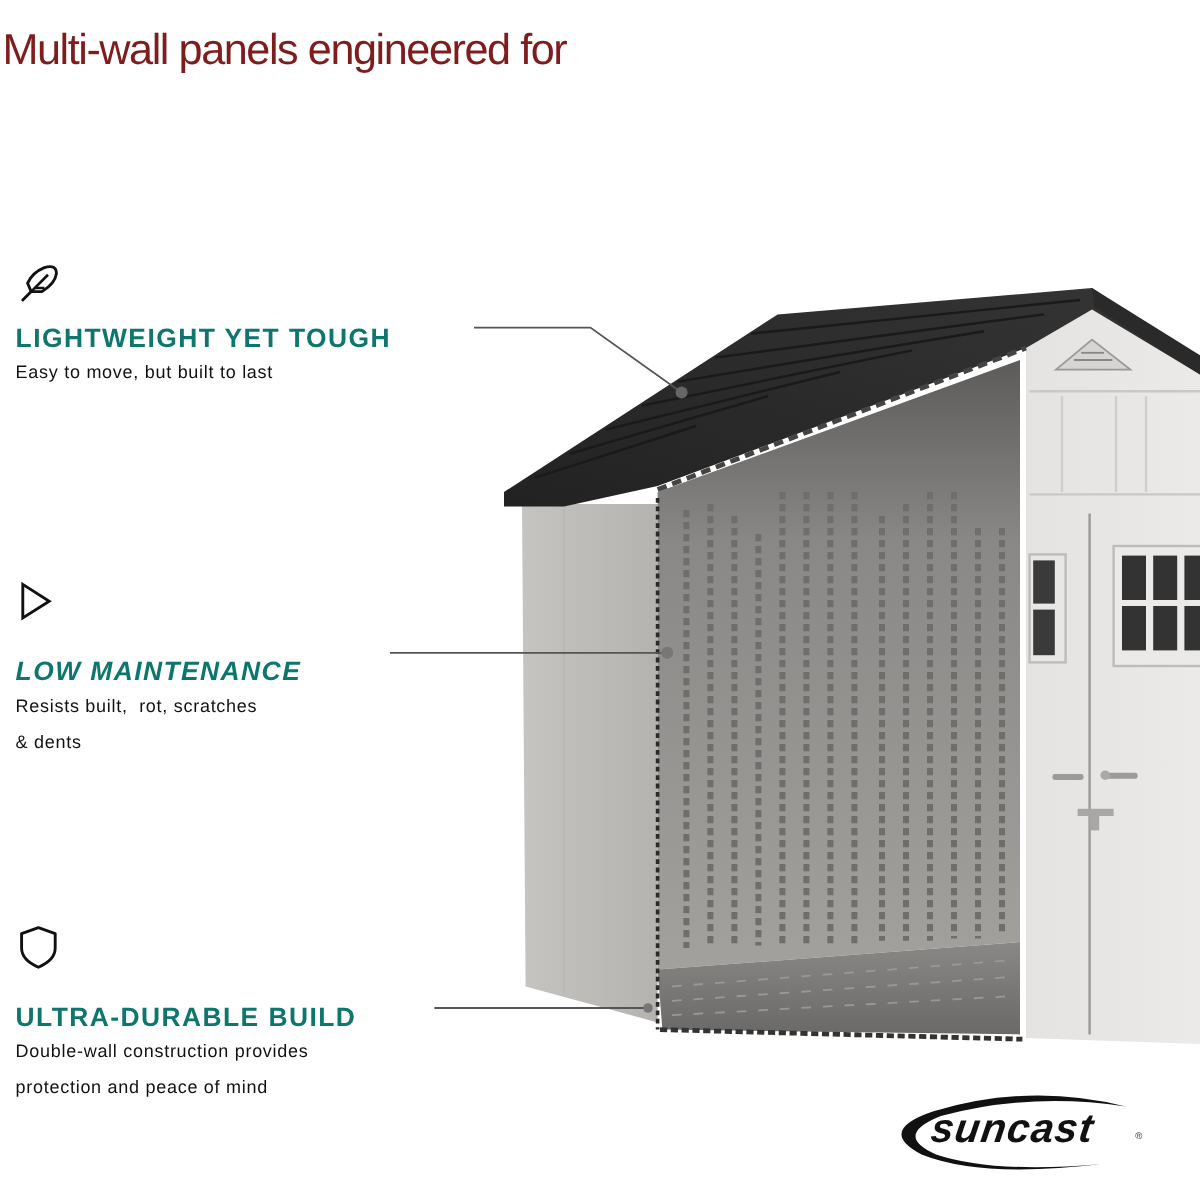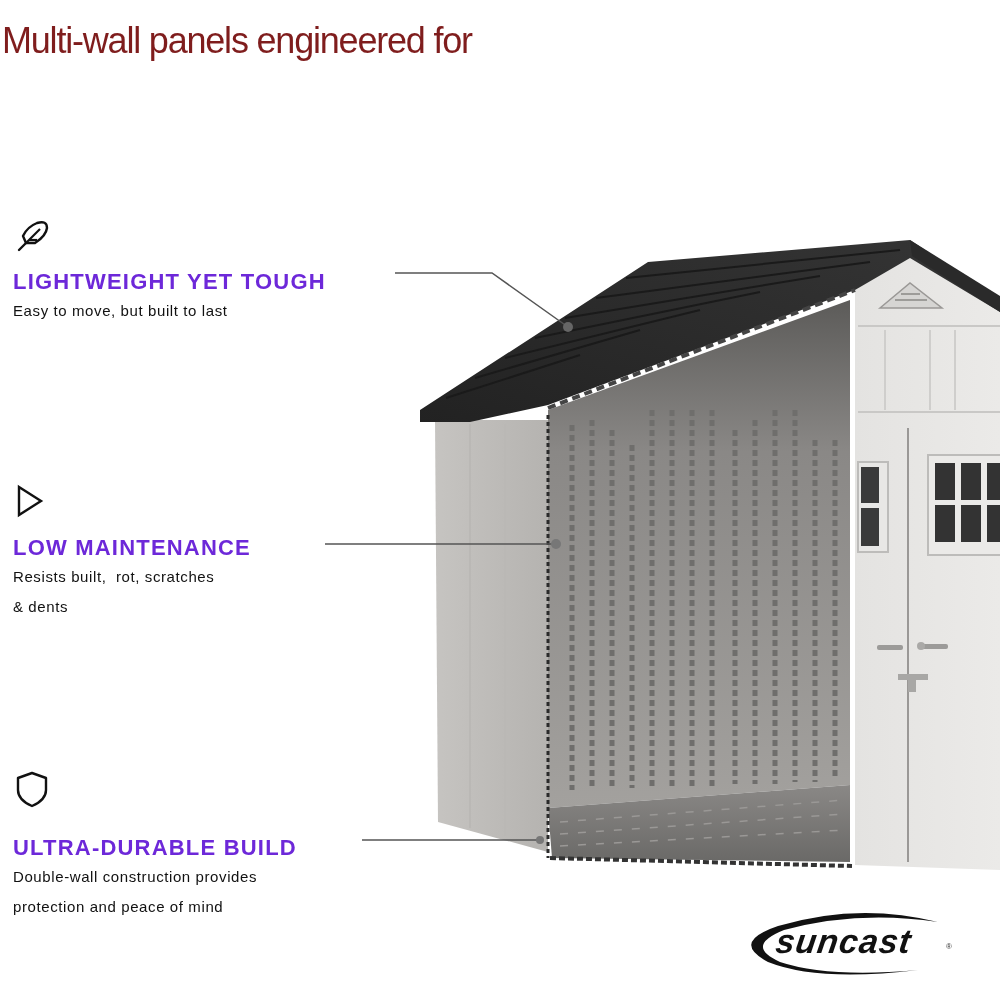--- a/index.html
+++ b/index.html
@@ -1,25 +1,25 @@
 <!DOCTYPE html>
 <html><head>
   <meta charset="utf-8">
   <style>
     html, body { margin: 0; padding: 0; background: #ffffff; }
     body { width: 1000px; height: 1000px; position: relative; overflow: hidden; font-family: "Liberation Sans", "DejaVu Sans", sans-serif; color: #111111; }
     .headline { position: absolute; left: 2px; top: 14px; width: 900px; font-size: 36px; line-height: 54px; font-weight: 400; letter-spacing: -1.2px; color: #7f1d1d; margin: 0; }
     .feature { position: absolute; left: 13px; width: 470px; }
     .feature .icon { width: 40px; height: 40px; display: block; }
-    .feature .title { font-size: 22px; font-weight: 700; letter-spacing: 1.2px; margin-top: 0; line-height: 28px; color: #6d28d9; }
+    .feature .title { font-size: 22px; font-weight: 700; letter-spacing: 1.2px; margin-top: 0; line-height: 28px; color: #0f766e; }
     .feature .desc { font-size: 15px; font-weight: 400; letter-spacing: 0.6px; line-height: 30px; color: #111; }
     .f1 { top: 214px; }
     .f1 .title { margin-top: 14px; }
     .f2 { top: 484px; }
-    .f2 .title { margin-top: 10px; }
+    .f2 .title { margin-top: 22px; font-style: italic; }
     .f3 { top: 770px; }
     .f3 .title { margin-top: 24px; }
     .shed { position: absolute; left: 0; top: 0; width: 1000px; height: 1000px; pointer-events: none; }
     .callout { position: absolute; left: 0; top: 0; width: 1000px; height: 1000px; pointer-events: none; }
     .logo { position: absolute; left: 738px; top: 908px; width: 230px; height: 70px; }
     .logo-text { position: absolute; left: 38px; top: 14px; font-size: 34px; font-weight: 700; font-style: italic; letter-spacing: 1px; color: #111; transform: skewX(-8deg); }
   </style>
 </head>
 <body>
 

